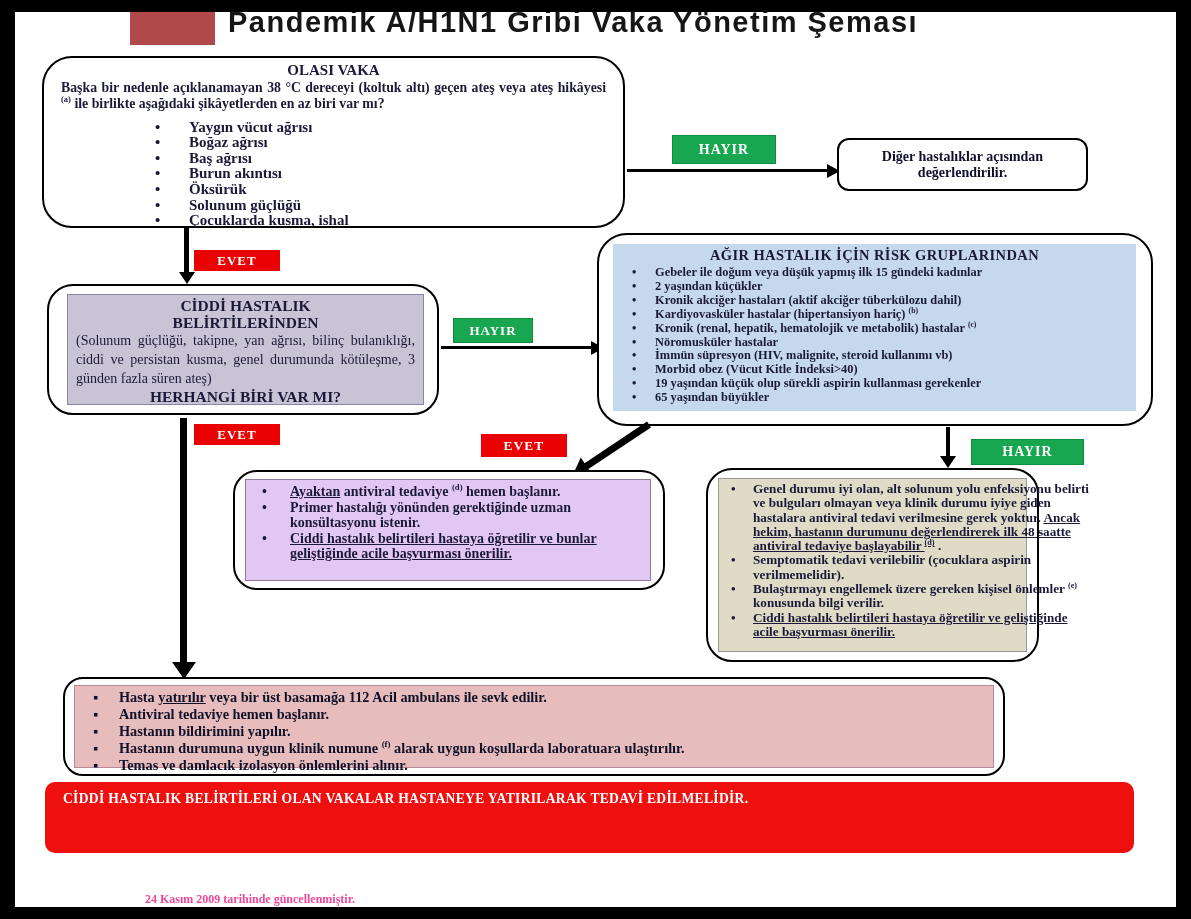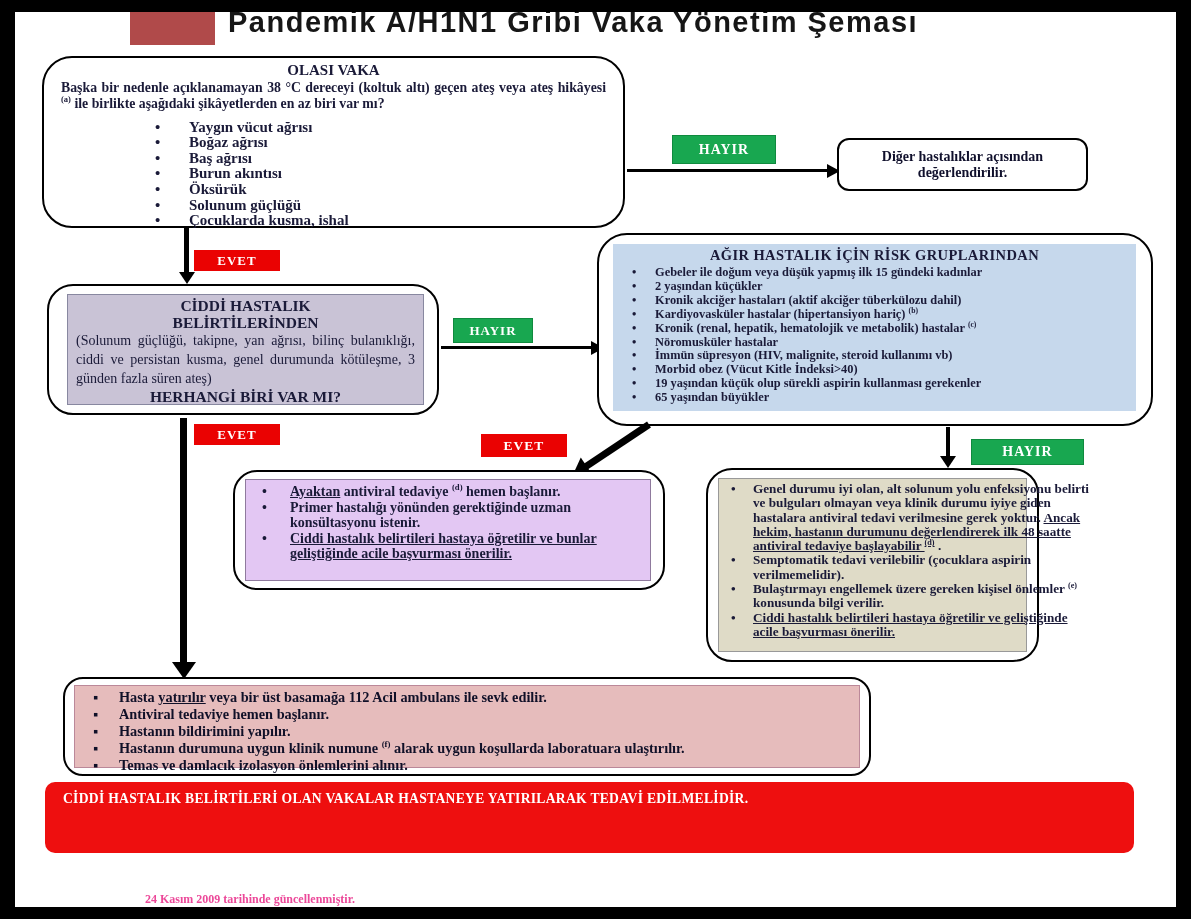--- a/index.html
+++ b/index.html
@@ -53,21 +53,21 @@
   .ayaktan li{line-height:15.6px;padding-left:36px;}
   .ayaktan li::before{left:8px;}
   
   .genel{left:706px;top:468px;width:333px;height:194px;border-radius:26px;}
   .fill-genel{left:10px;top:8px;right:10px;bottom:8px;background:var(--c_fill_genel,#dfdbc7);
     border:1px solid #999;padding:3px 8px;}
   .genel ul{font-size:13.2px;width:362px;}
   .genel li{line-height:14.3px;padding-left:26px;}
   .genel li::before{left:4px;}
   
-  .hasta{left:63px;top:677px;width:808px;height:99px;border-radius:20px;border-width:2.5px;}
+  .hasta{left:63px;top:677px;width:942px;height:99px;border-radius:20px;border-width:2.5px;}
   .fill-hasta{left:9px;top:6px;right:9px;bottom:6px;background:var(--c_fill_hasta,#e6bcbc);
     border:1px solid #b89;padding:3px 14px;}
   .hasta ul{font-size:14.3px;}
   .hasta li{line-height:17px;padding-left:30px;color:#101028;}
   .hasta li::before{content:"▪";left:4px;}
   
   .banner{position:absolute;left:45px;top:782px;width:1089px;height:71px;border-radius:10px;
     background:var(--c_banner,#ee0f0f);box-sizing:border-box;padding:9px 18px;}
   .banner p{color:#fff;font-weight:bold;font-size:13.6px;line-height:15.8px;letter-spacing:0.3px;max-width:755px;}
   .banner p + p{margin-top:9px;}

